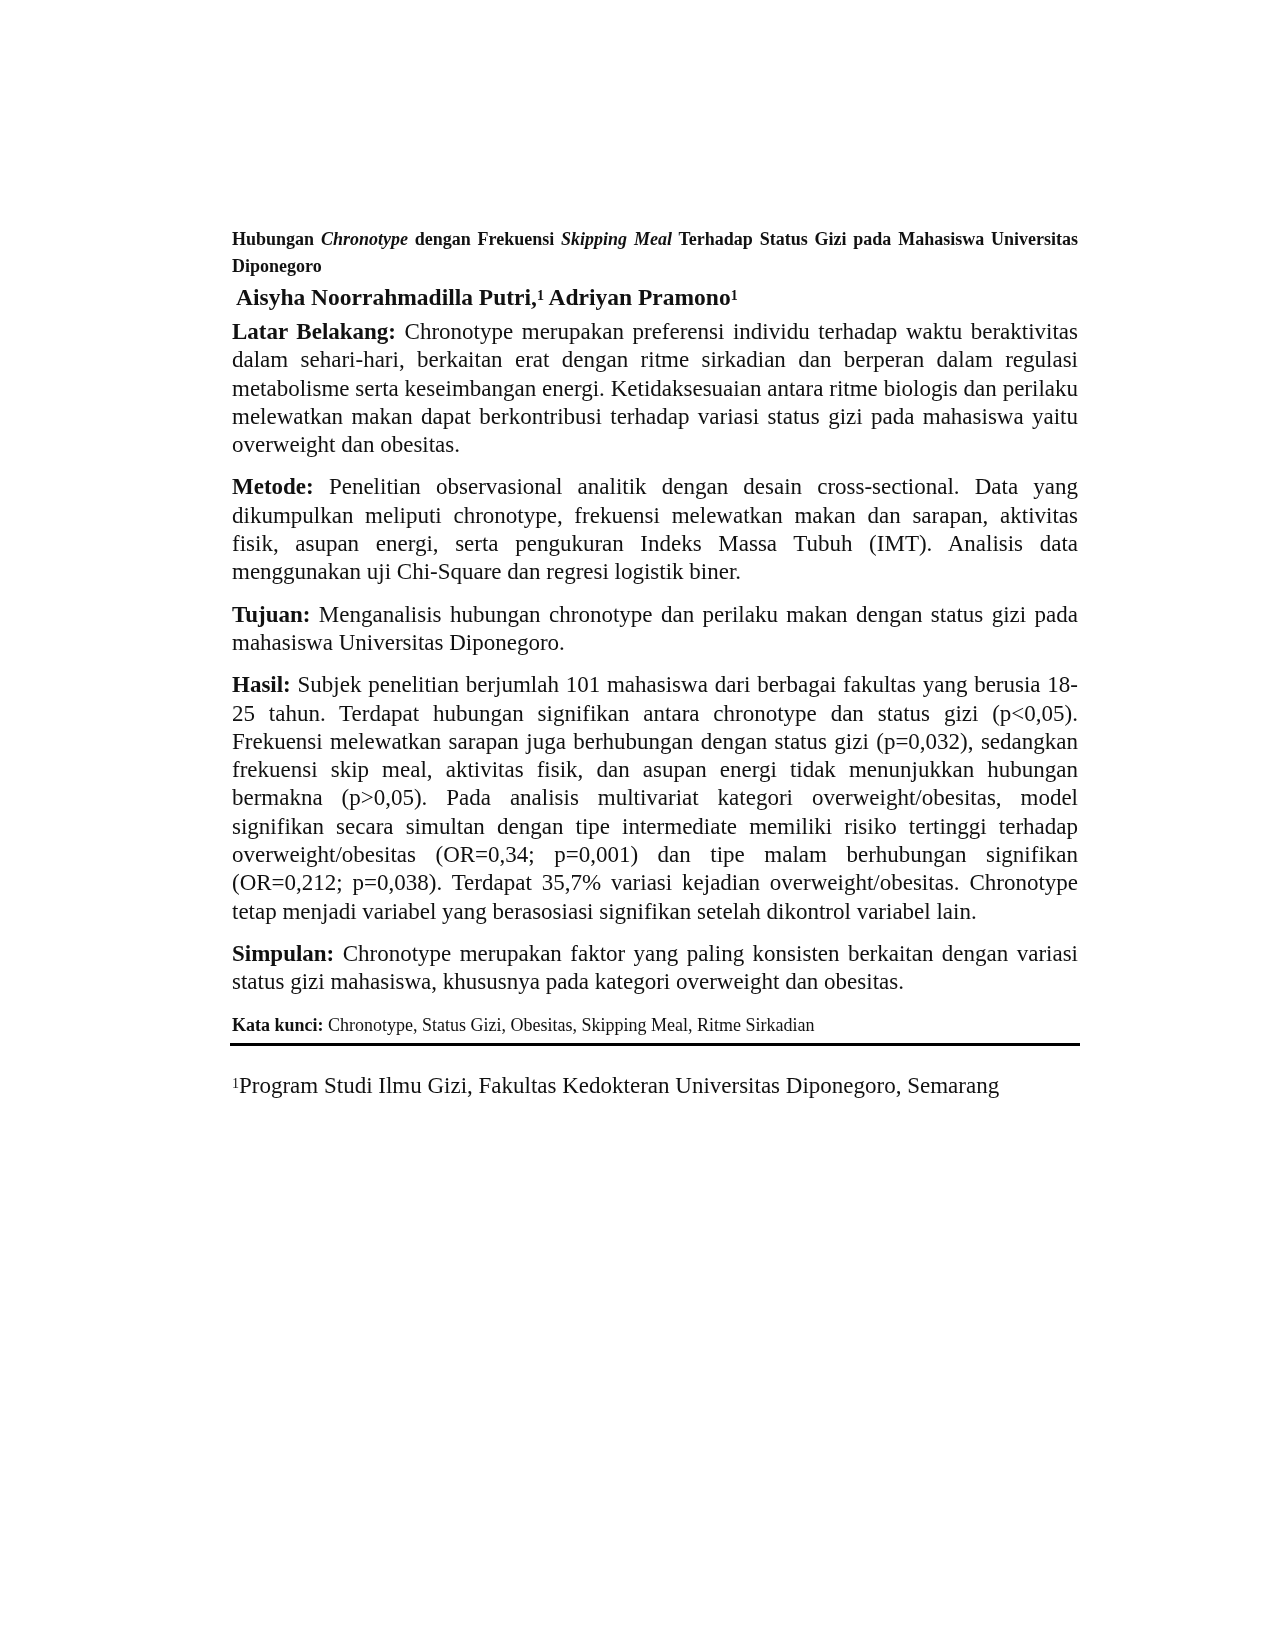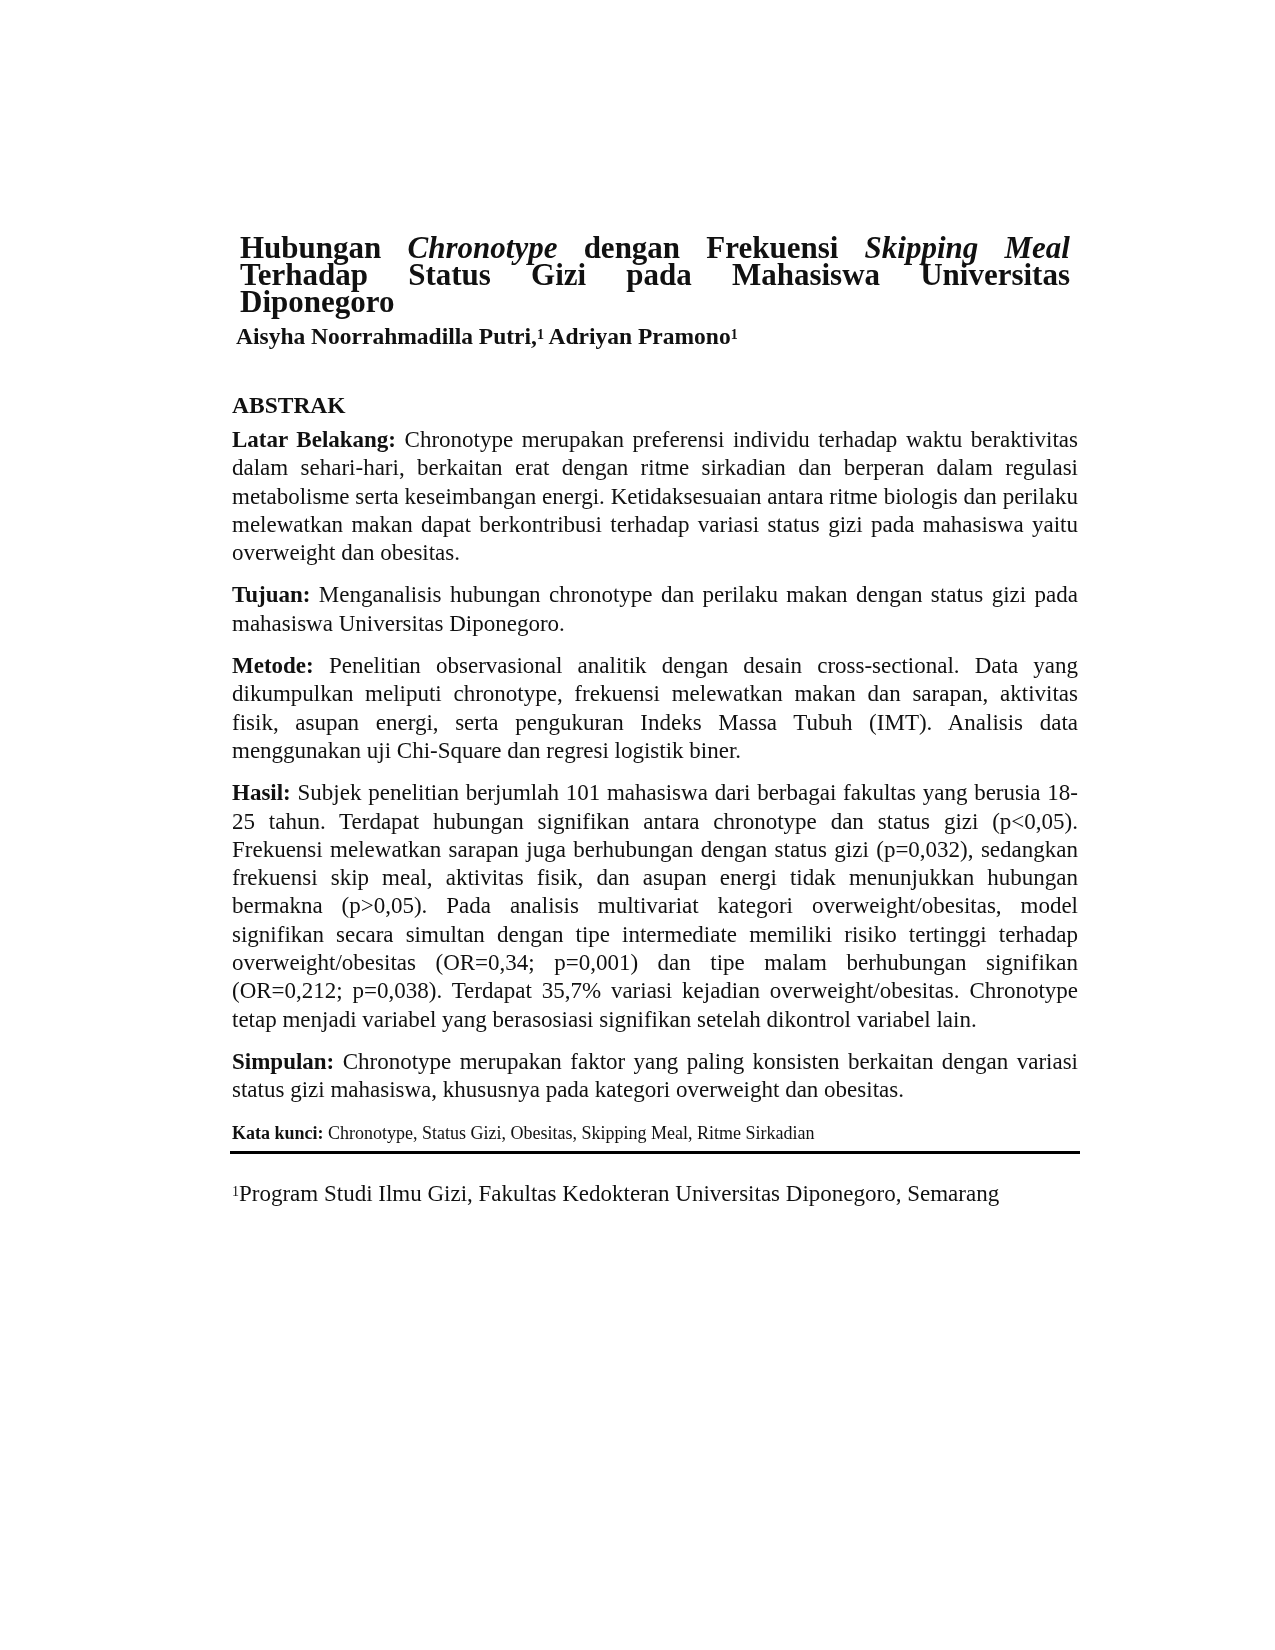--- a/index.html
+++ b/index.html
@@ -1,40 +1,39 @@
 <!DOCTYPE html>
 <html><head>
 <meta charset="utf-8">
 <style>
   html, body { margin:0; padding:0; background:#ffffff; }
   body { width:1275px; height:1650px; position:relative; overflow:hidden;
          font-family:"Liberation Serif","DejaVu Serif",serif; color:#111; }
   .page { position:absolute; left:232px; top:226px; width:846px; }
-  .title { font-weight:bold; font-size:31px; line-height:27px; text-align:justify; text-align-last:left; margin:8px; }
+  .title { font-weight:bold; font-size:18px; line-height:27px; text-align:justify; text-align-last:left; margin:0; }
   .authors { font-weight:bold; font-size:23.5px; line-height:27px; margin:4px; }
   .authors sup, .affil sup { font-size:14px; vertical-align:top; position:relative; top:-2px; }
   .abstrak { font-weight:bold; font-size:23.5px; margin:42px 0 0 0; line-height:27px; }
   .para { font-size:23px; line-height:28.3px; text-align:justify; margin:14px 0 0 0; }
   .para.first { margin-top:7px; }
   .para b { font-weight:bold; }
   .kw { font-size:18px; line-height:28px; margin:14px 0 0 0; }
   .rule { height:3px; background:#000; margin:4px -2px 0 -2px; }
   .affil { font-size:23px; line-height:28px; margin:26px 0 0 0; }
 </style>
 </head>
 <body>
 
 <div class="page">
   <p class="title"><span>Hubungan </span><i>Chronotype</i><span> dengan Frekuensi </span><i>Skipping Meal</i><span> Terhadap Status Gizi pada Mahasiswa Universitas Diponegoro</span></p>
   <p class="authors"><span>Aisyha Noorrahmadilla Putri,</span><sup>1</sup><span> Adriyan Pramono</span><sup>1</sup></p>
 
-  <p class="abstrak">ABSTRAK</p>
 
   <p class="para first"><b>Latar Belakang:</b><span> Chronotype merupakan preferensi individu terhadap waktu beraktivitas dalam sehari-hari, berkaitan erat dengan ritme sirkadian dan berperan dalam regulasi metabolisme serta keseimbangan energi. Ketidaksesuaian antara ritme biologis dan perilaku melewatkan makan dapat berkontribusi terhadap variasi status gizi pada mahasiswa yaitu overweight dan obesitas.</span></p>
+  <p class="para"><b>Metode:</b><span> Penelitian observasional analitik dengan desain cross-sectional. Data yang dikumpulkan meliputi chronotype, frekuensi melewatkan makan dan sarapan, aktivitas fisik, asupan energi, serta pengukuran Indeks Massa Tubuh (IMT). Analisis data menggunakan uji Chi-Square dan regresi logistik biner.</span></p>
   <p class="para"><b>Tujuan:</b><span> Menganalisis hubungan chronotype dan perilaku makan dengan status gizi pada mahasiswa Universitas Diponegoro.</span></p>
-  <p class="para"><b>Metode:</b><span> Penelitian observasional analitik dengan desain cross-sectional. Data yang dikumpulkan meliputi chronotype, frekuensi melewatkan makan dan sarapan, aktivitas fisik, asupan energi, serta pengukuran Indeks Massa Tubuh (IMT). Analisis data menggunakan uji Chi-Square dan regresi logistik biner.</span></p>
   <p class="para"><b>Hasil:</b><span> Subjek penelitian berjumlah 101 mahasiswa dari berbagai fakultas yang berusia 18-25 tahun. Terdapat hubungan signifikan antara chronotype dan status gizi (p&lt;0,05). Frekuensi melewatkan sarapan juga berhubungan dengan status gizi (p=0,032), sedangkan frekuensi skip meal, aktivitas fisik, dan asupan energi tidak menunjukkan hubungan bermakna (p&gt;0,05). Pada analisis multivariat kategori overweight/obesitas, model signifikan secara simultan dengan tipe intermediate memiliki risiko tertinggi terhadap overweight/obesitas (OR=0,34; p=0,001) dan tipe malam berhubungan signifikan (OR=0,212; p=0,038). Terdapat 35,7% variasi kejadian overweight/obesitas. Chronotype tetap menjadi variabel yang berasosiasi signifikan setelah dikontrol variabel lain.</span></p>
   <p class="para"><b>Simpulan:</b><span> Chronotype merupakan faktor yang paling konsisten berkaitan dengan variasi status gizi mahasiswa, khususnya pada kategori overweight dan obesitas.</span></p>
 
   <p class="kw"><b>Kata kunci:</b><span> Chronotype, Status Gizi, Obesitas, Skipping Meal, Ritme Sirkadian</span></p>
   <div class="rule"></div>
   <p class="affil"><sup>1</sup><span>Program Studi Ilmu Gizi, Fakultas Kedokteran Universitas Diponegoro, Semarang</span></p>
 </div>
 
 </body></html>

